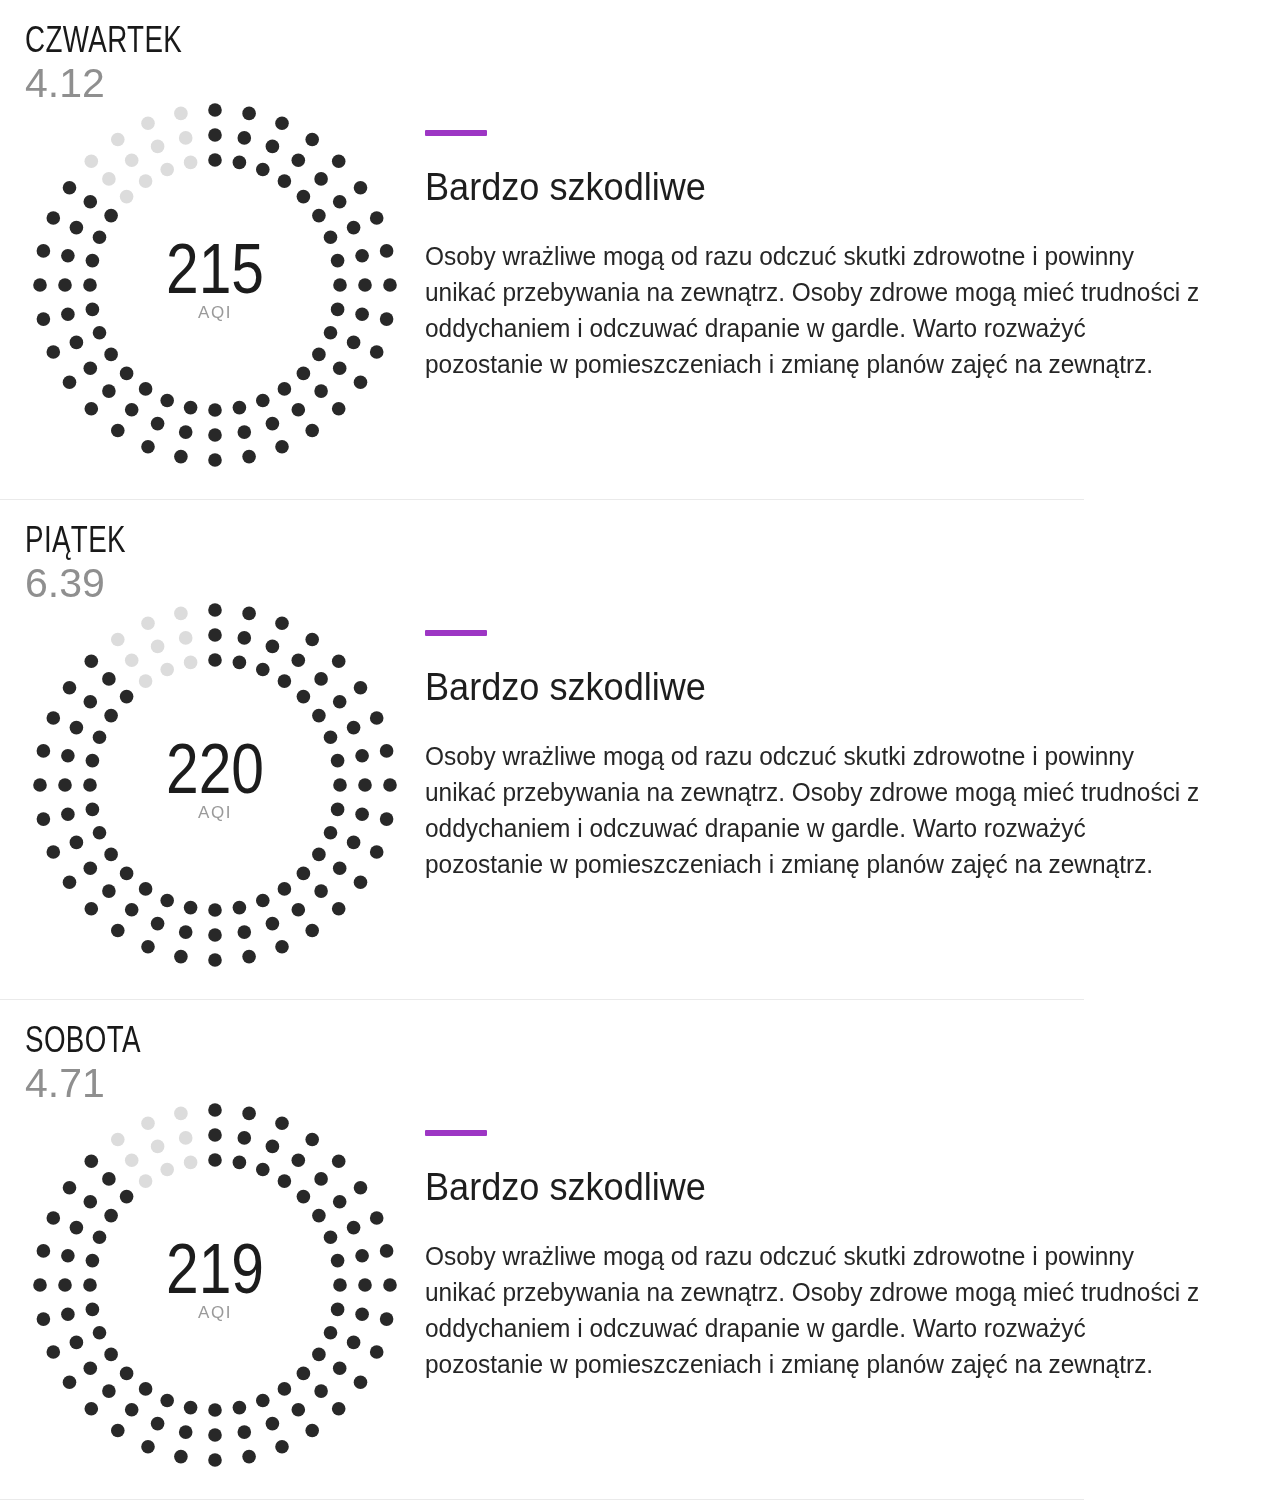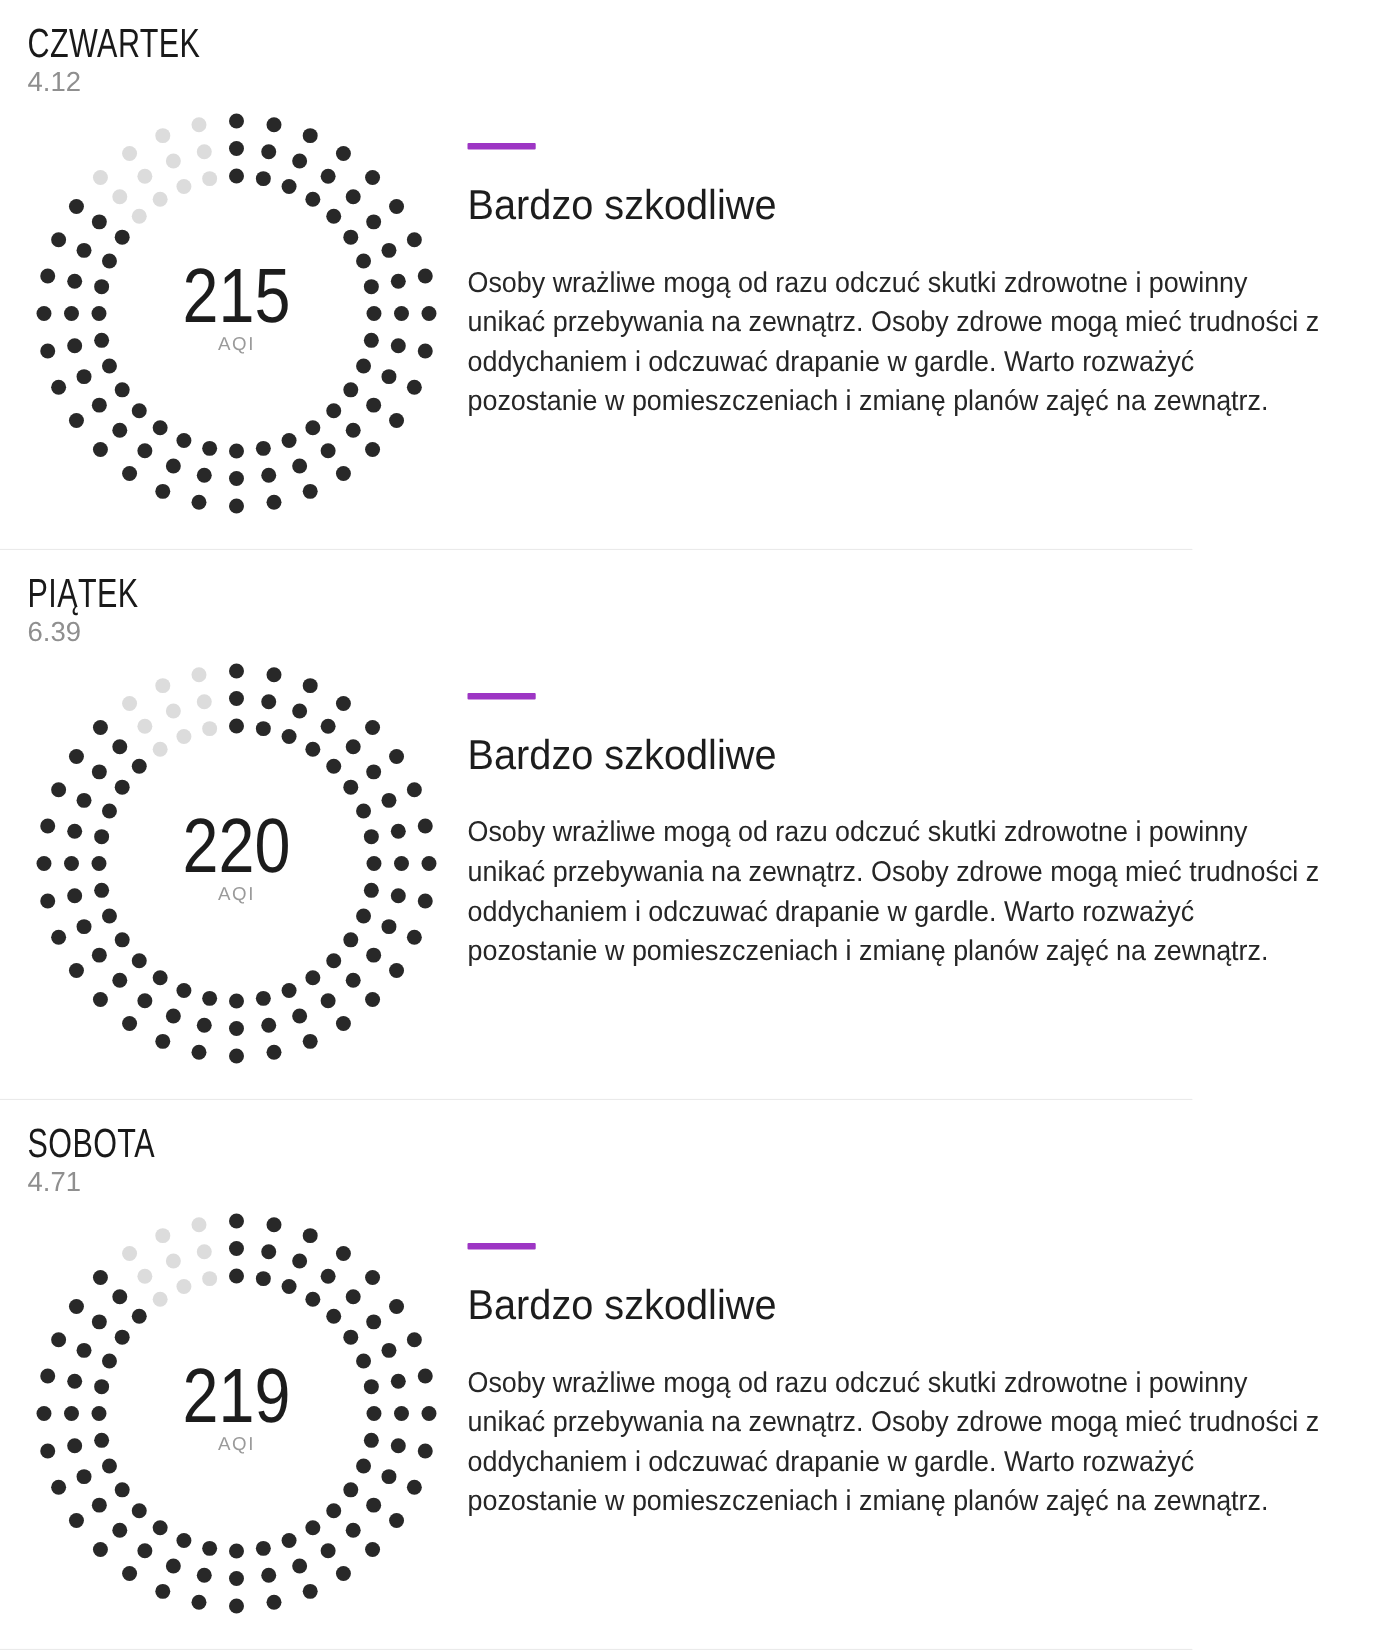--- a/index.html
+++ b/index.html
@@ -17,21 +17,21 @@
     background:#ffffff;
   }
   .day-title{
     position:absolute; left:25px; top:21px;
     font-size:37px; line-height:1; color:#191919;
     white-space:nowrap; letter-spacing:0.5px;
     transform:scaleX(0.75); transform-origin:0 0;
   }
   .day-date{
     position:absolute; left:25px; top:63px;
-    font-size:25px; line-height:1; color:#8f8f8f;
+    font-size:41px; line-height:1; color:#8f8f8f;
     white-space:nowrap;
   }
   .gauge-wrap{
     position:absolute; left:25px; top:95px;
     width:380px; height:380px;
   }
   .gauge-svg{ position:absolute; left:0; top:0; }
   .aqi-value{
     position:absolute; left:0; top:139px; width:380px;
     text-align:center; font-size:70px; line-height:1; color:#1c1c1c;

